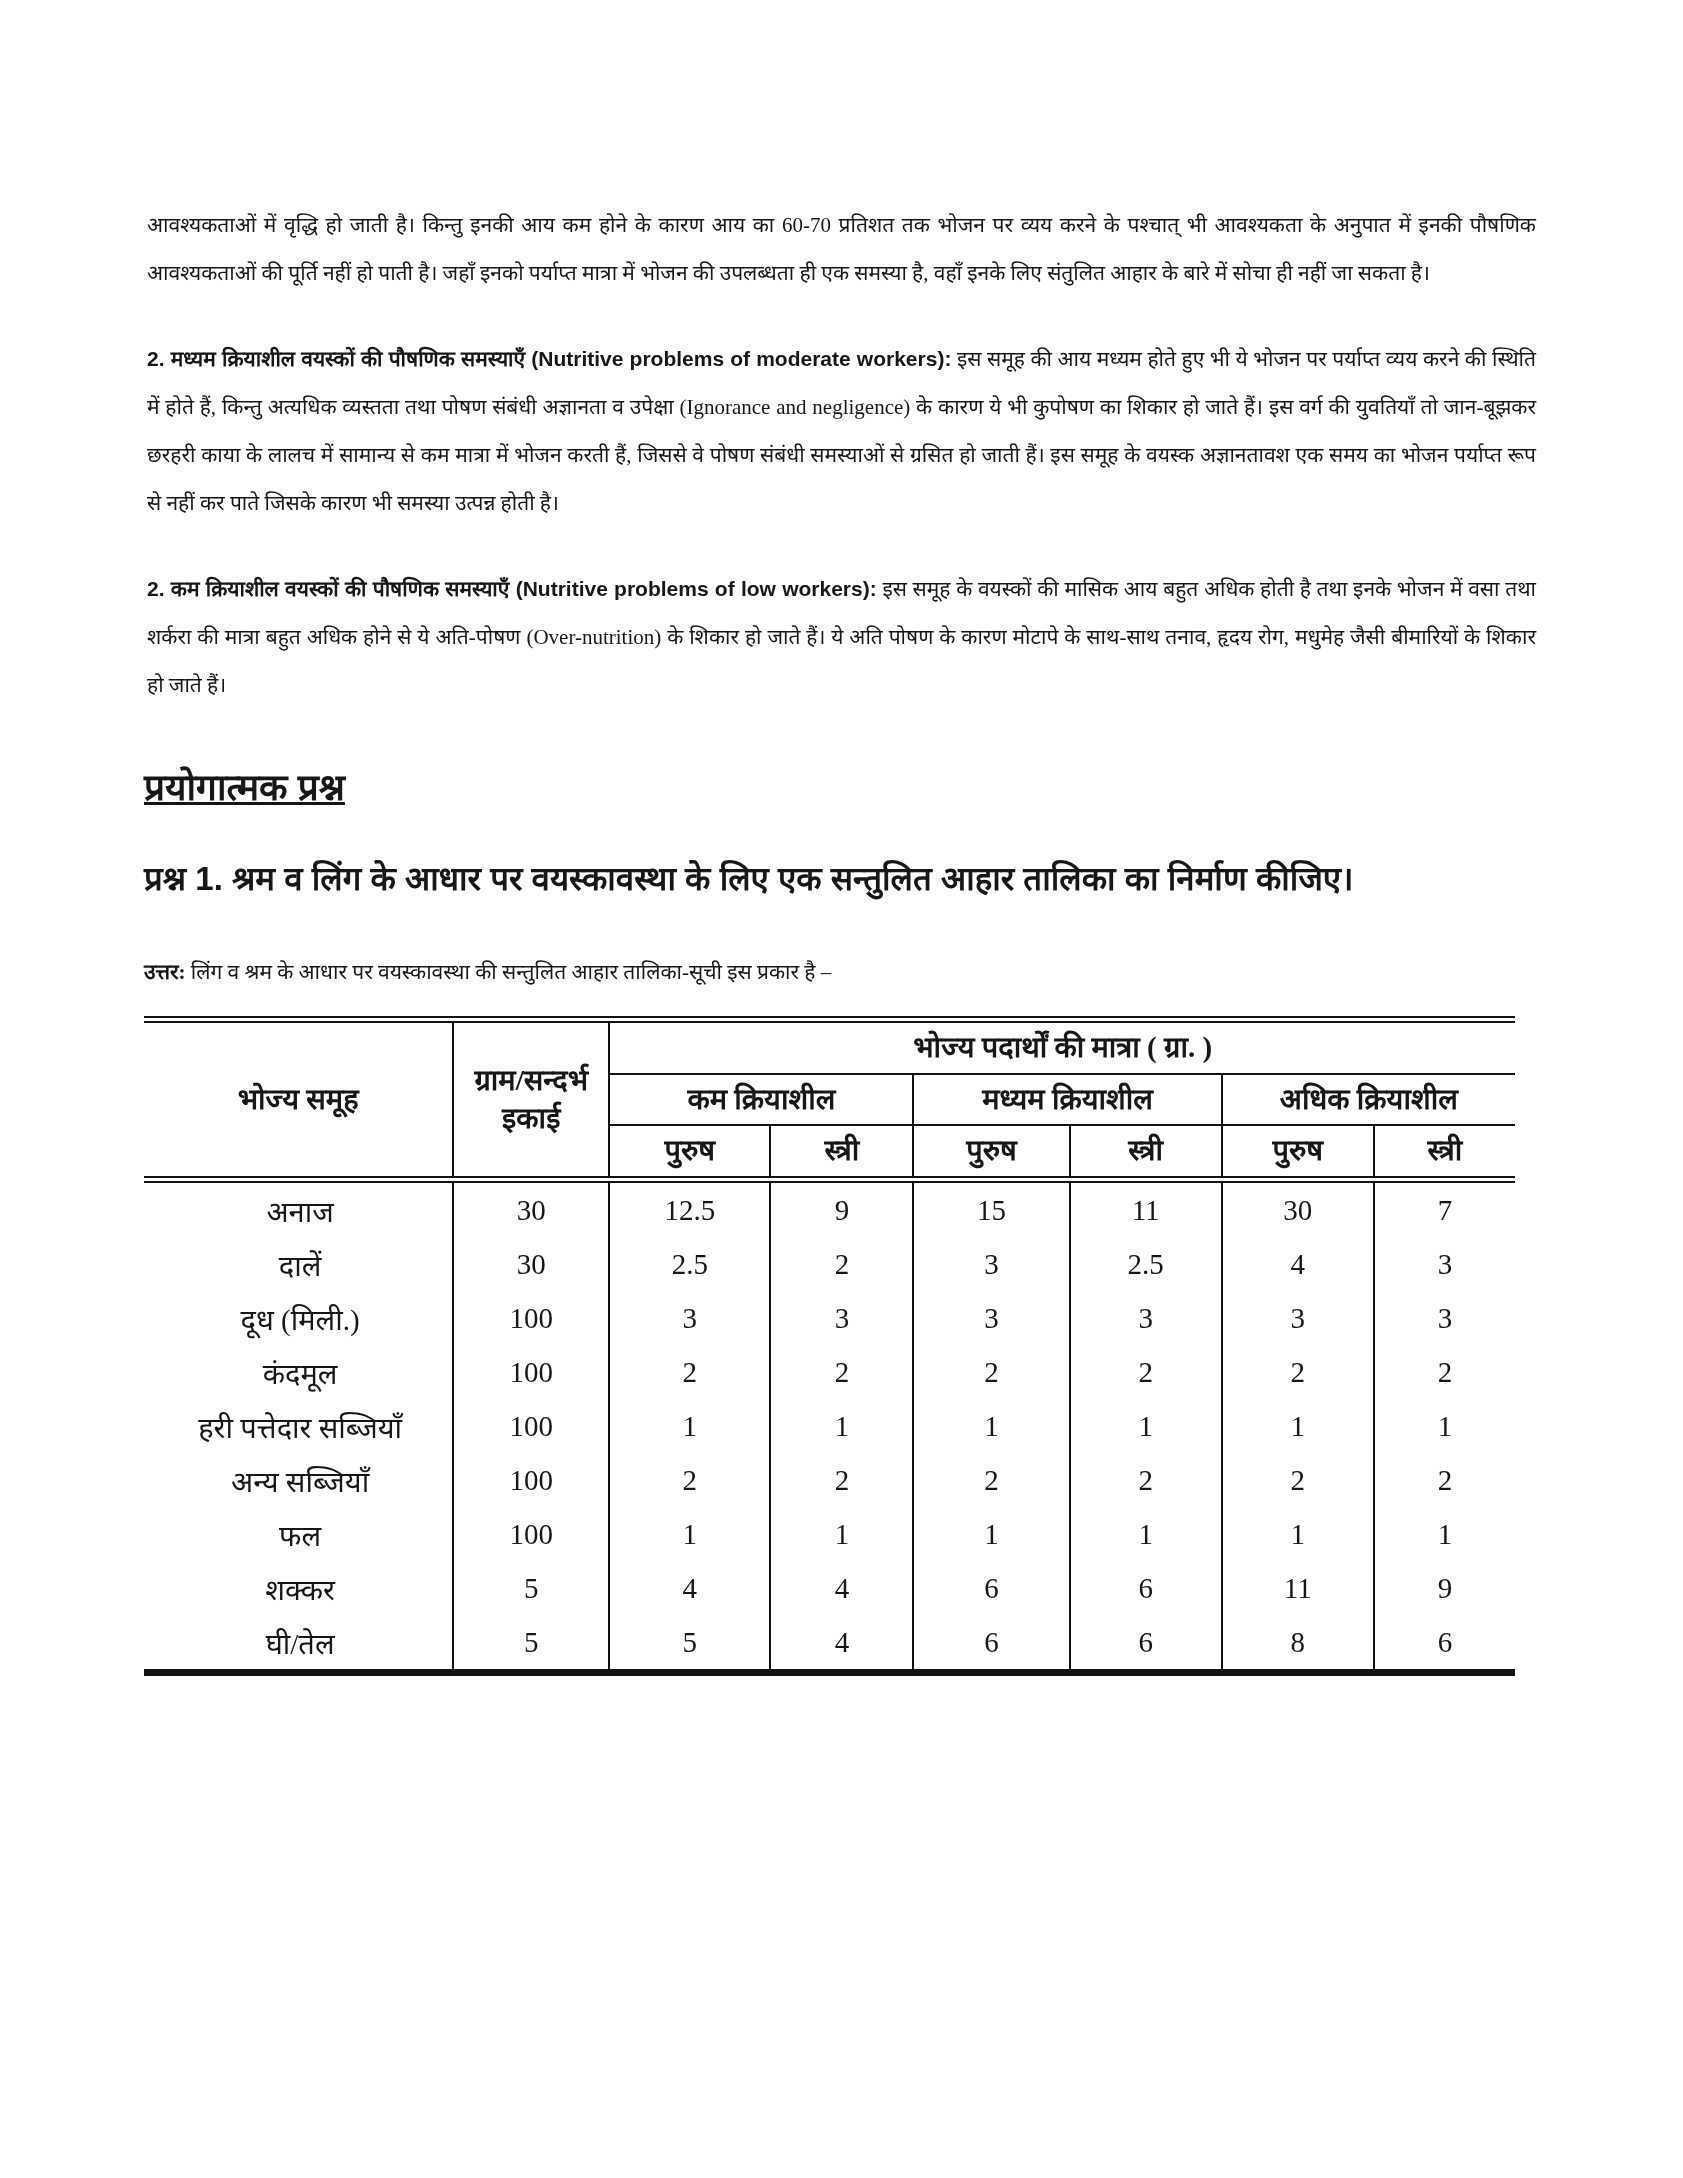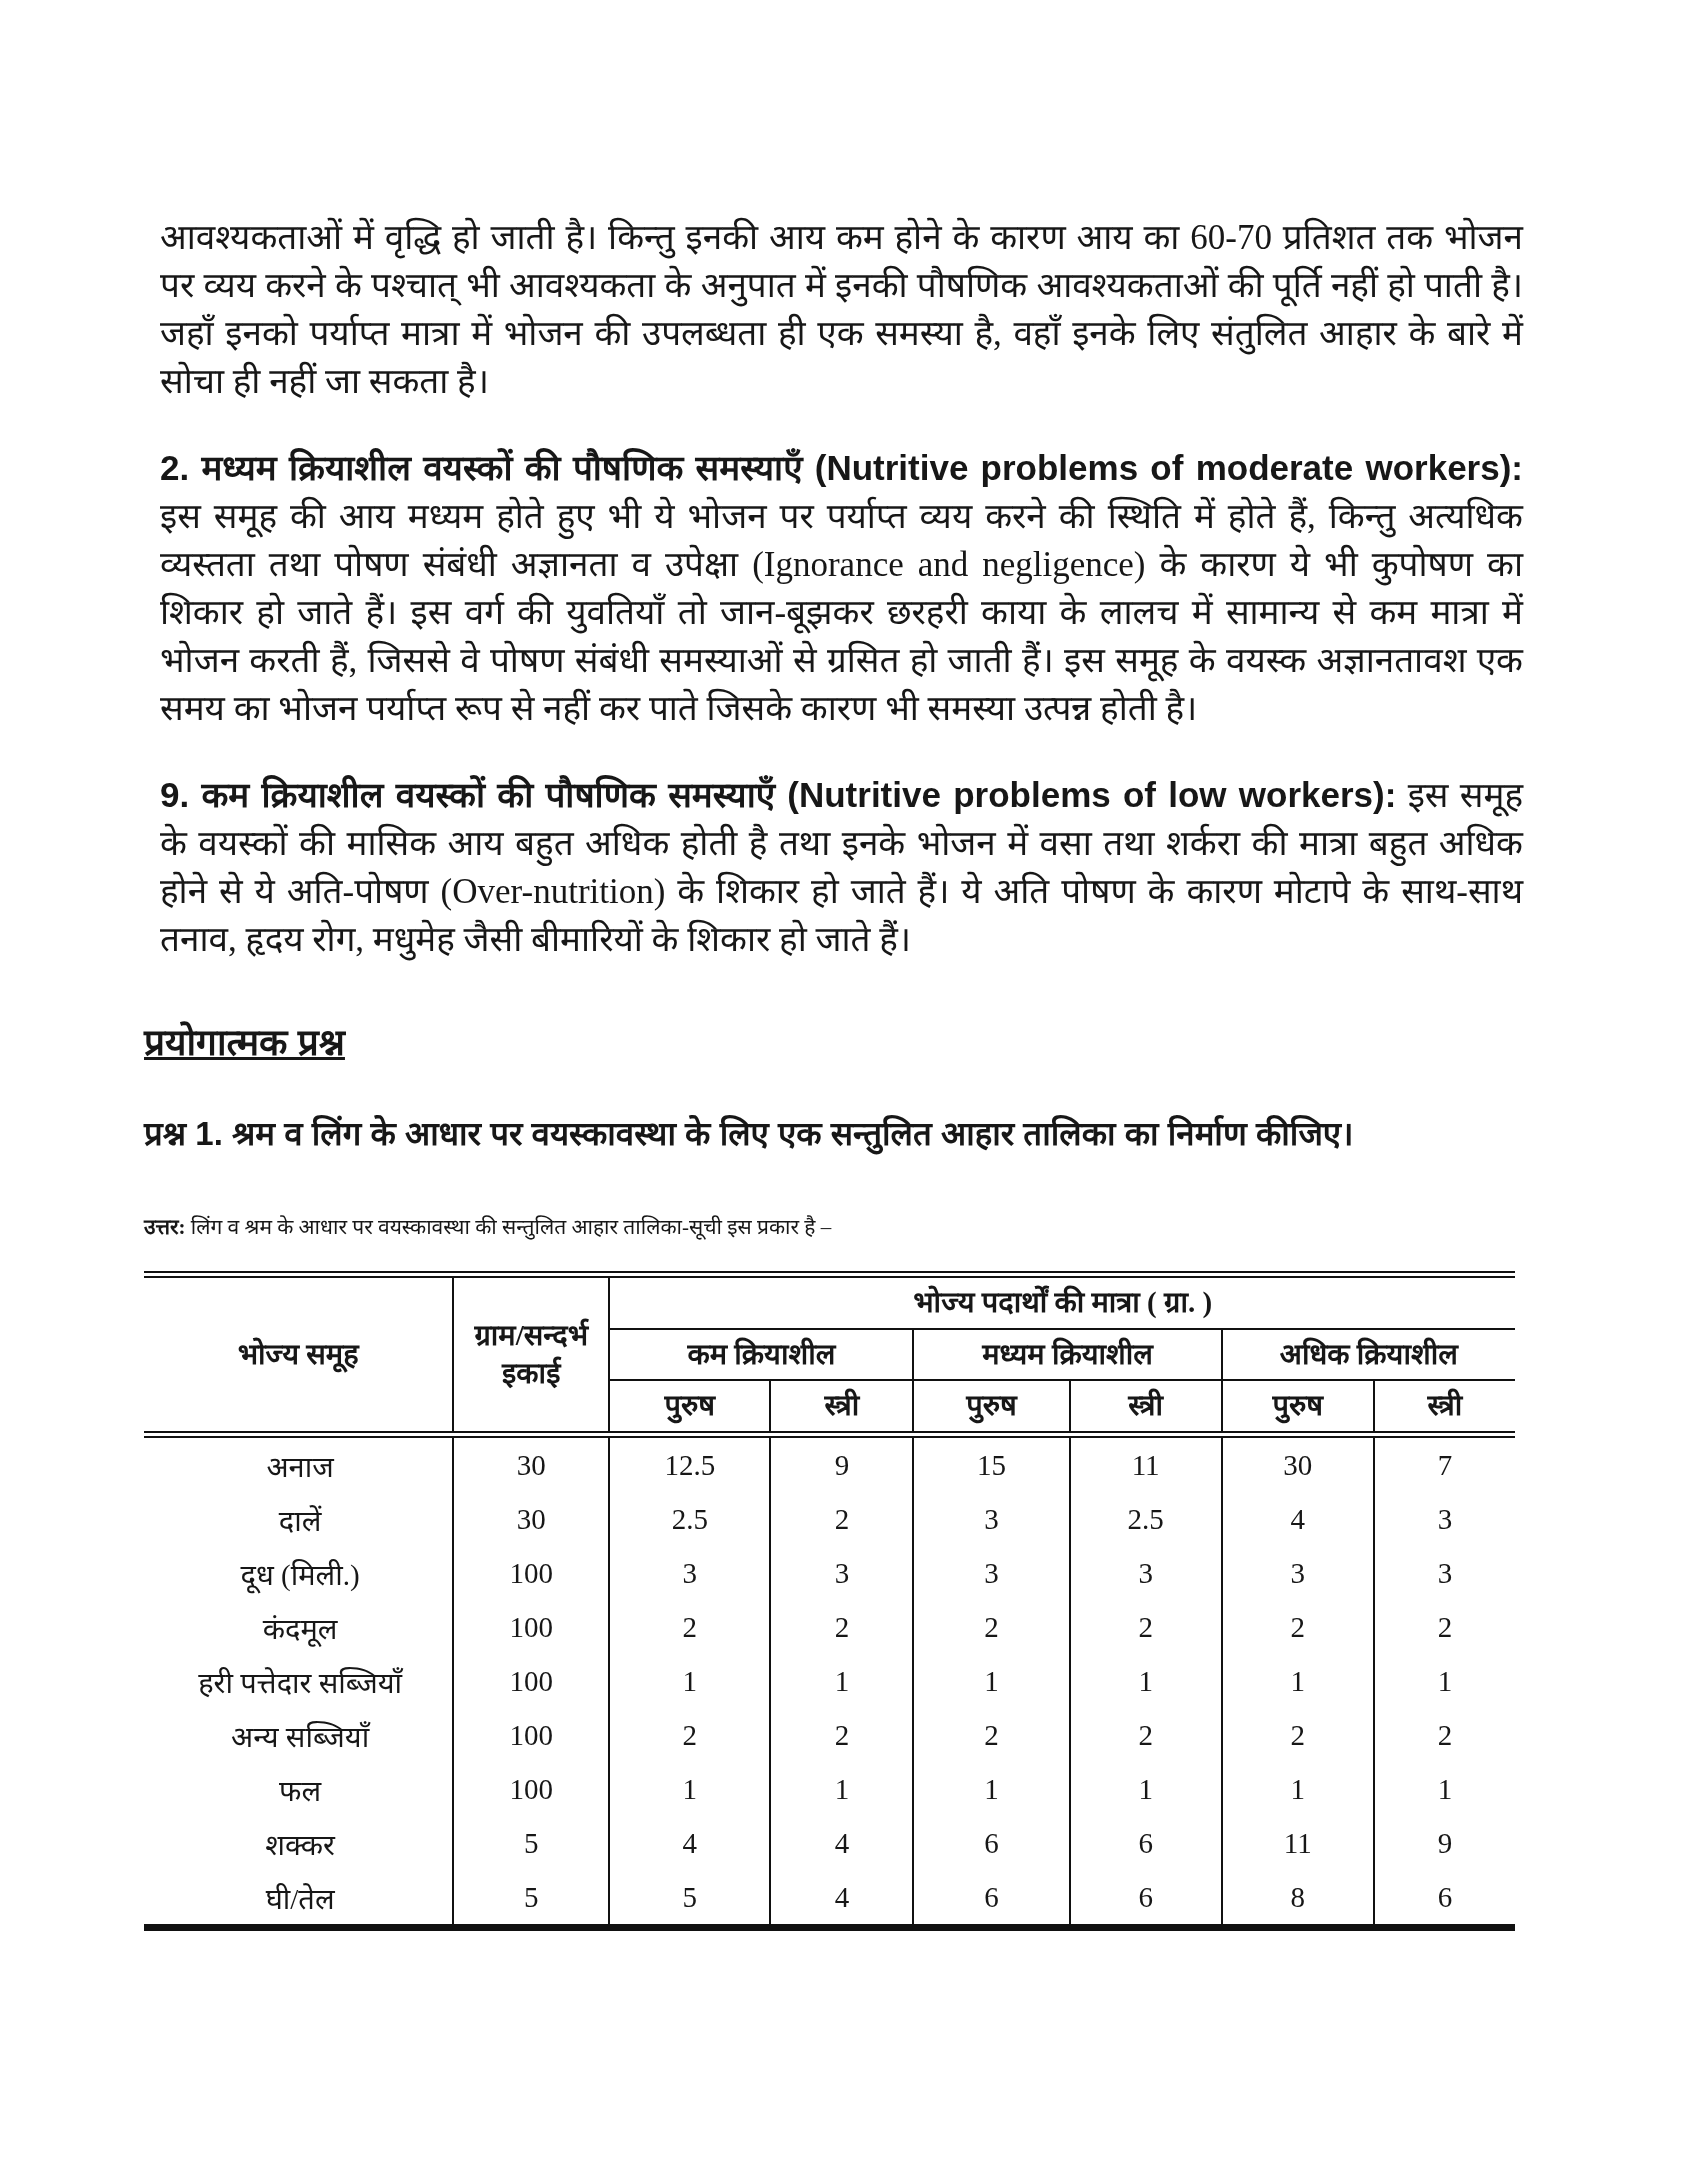--- a/index.html
+++ b/index.html
@@ -8,24 +8,24 @@
     background:#ffffff;
     color:#171717;
     font-family:"Liberation Serif", serif;
   }
   .page{
     box-sizing:border-box;
     width:1683px;height:2178px;
     padding:198px 144px 0 144px;
   }
   .para{
-    font-size:35px;
+    font-size:21px;
     line-height:48px;
     text-align:justify;
-    margin:16px;
+    margin:3px;
   }
   .para + .para{margin-top:38px;}
   .b{font-weight:700;}
   .lead-bold{font-weight:700;font-family:"Liberation Sans", sans-serif;}
   .h-practical{
     font-family:"Liberation Sans", sans-serif;
     font-weight:700;
     font-size:37px;
     margin:51px 0 0 0;
     text-decoration:underline;
@@ -77,21 +77,21 @@
 <div class="page">
 
   <p class="para">आवश्यकताओं में वृद्धि हो जाती है। किन्तु इनकी आय कम होने के कारण आय का 60-70 प्रतिशत तक भोजन पर व्यय करने के पश्चात् भी आवश्यकता के अनुपात में इनकी पौषणिक आवश्यकताओं की पूर्ति नहीं हो पाती है। जहाँ इनको पर्याप्त मात्रा में भोजन की उपलब्धता ही एक समस्या है, वहाँ इनके लिए संतुलित आहार के बारे में सोचा ही नहीं जा सकता है।</p>
 
   <p class="para">
     <span class="lead-bold">2. मध्यम क्रियाशील वयस्कों की पौषणिक समस्याएँ (Nutritive problems of moderate workers):</span>
     <span>इस समूह की आय मध्यम होते हुए भी ये भोजन पर पर्याप्त व्यय करने की स्थिति में होते हैं, किन्तु अत्यधिक व्यस्तता तथा पोषण संबंधी अज्ञानता व उपेक्षा (Ignorance and negligence) के कारण ये भी कुपोषण का शिकार हो जाते हैं। इस वर्ग की युवतियाँ तो जान-बूझकर छरहरी काया के लालच में सामान्य से कम मात्रा में भोजन करती हैं, जिससे वे पोषण संबंधी समस्याओं से ग्रसित हो जाती हैं। इस समूह के वयस्क अज्ञानतावश एक समय का भोजन पर्याप्त रूप से नहीं कर पाते जिसके कारण भी समस्या उत्पन्न होती है।</span>
   </p>
 
   <p class="para">
-    <span class="lead-bold">9. कम क्रियाशील वयस्कों की पौषणिक समस्याएँ (Nutritive problems of low workers):</span>
+    <span class="lead-bold">2. कम क्रियाशील वयस्कों की पौषणिक समस्याएँ (Nutritive problems of low workers):</span>
     <span>इस समूह के वयस्कों की मासिक आय बहुत अधिक होती है तथा इनके भोजन में वसा तथा शर्करा की मात्रा बहुत अधिक होने से ये अति-पोषण (Over-nutrition) के शिकार हो जाते हैं। ये अति पोषण के कारण मोटापे के साथ-साथ तनाव, हृदय रोग, मधुमेह जैसी बीमारियों के शिकार हो जाते हैं।</span>
   </p>
 
   <h2 class="h-practical">प्रयोगात्मक प्रश्न</h2>
 
   <p class="q-para">प्रश्न 1. श्रम व लिंग के आधार पर वयस्कावस्था के लिए एक सन्तुलित आहार तालिका का निर्माण कीजिए।</p>
 
   <p class="ans-para">
     <span class="b">उत्तर:</span>
     <span>लिंग व श्रम के आधार पर वयस्कावस्था की सन्तुलित आहार तालिका-सूची इस प्रकार है –</span>

